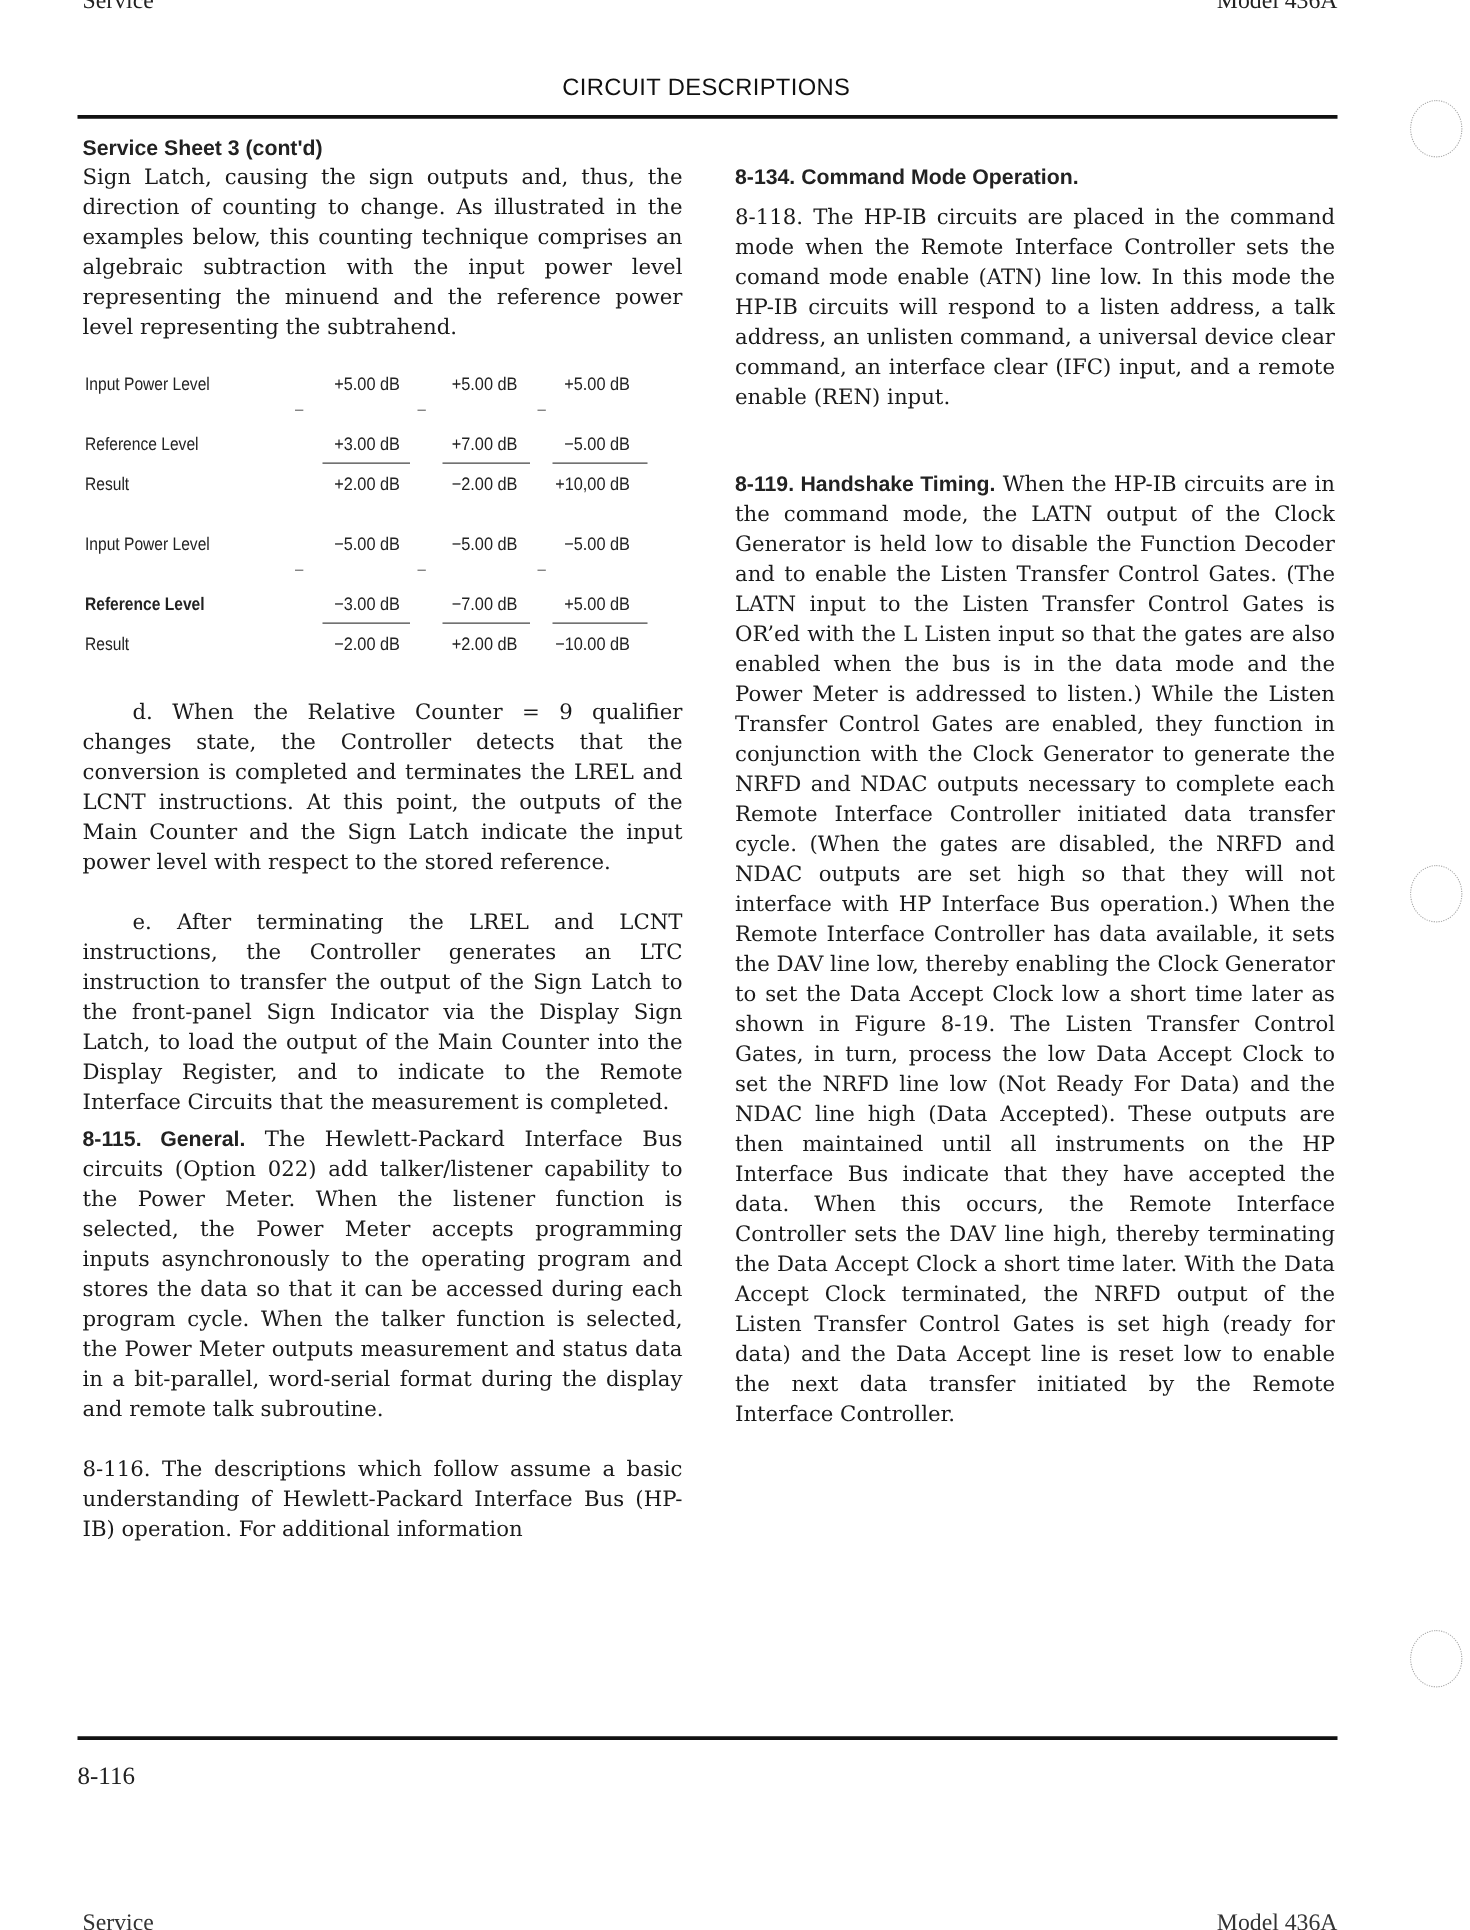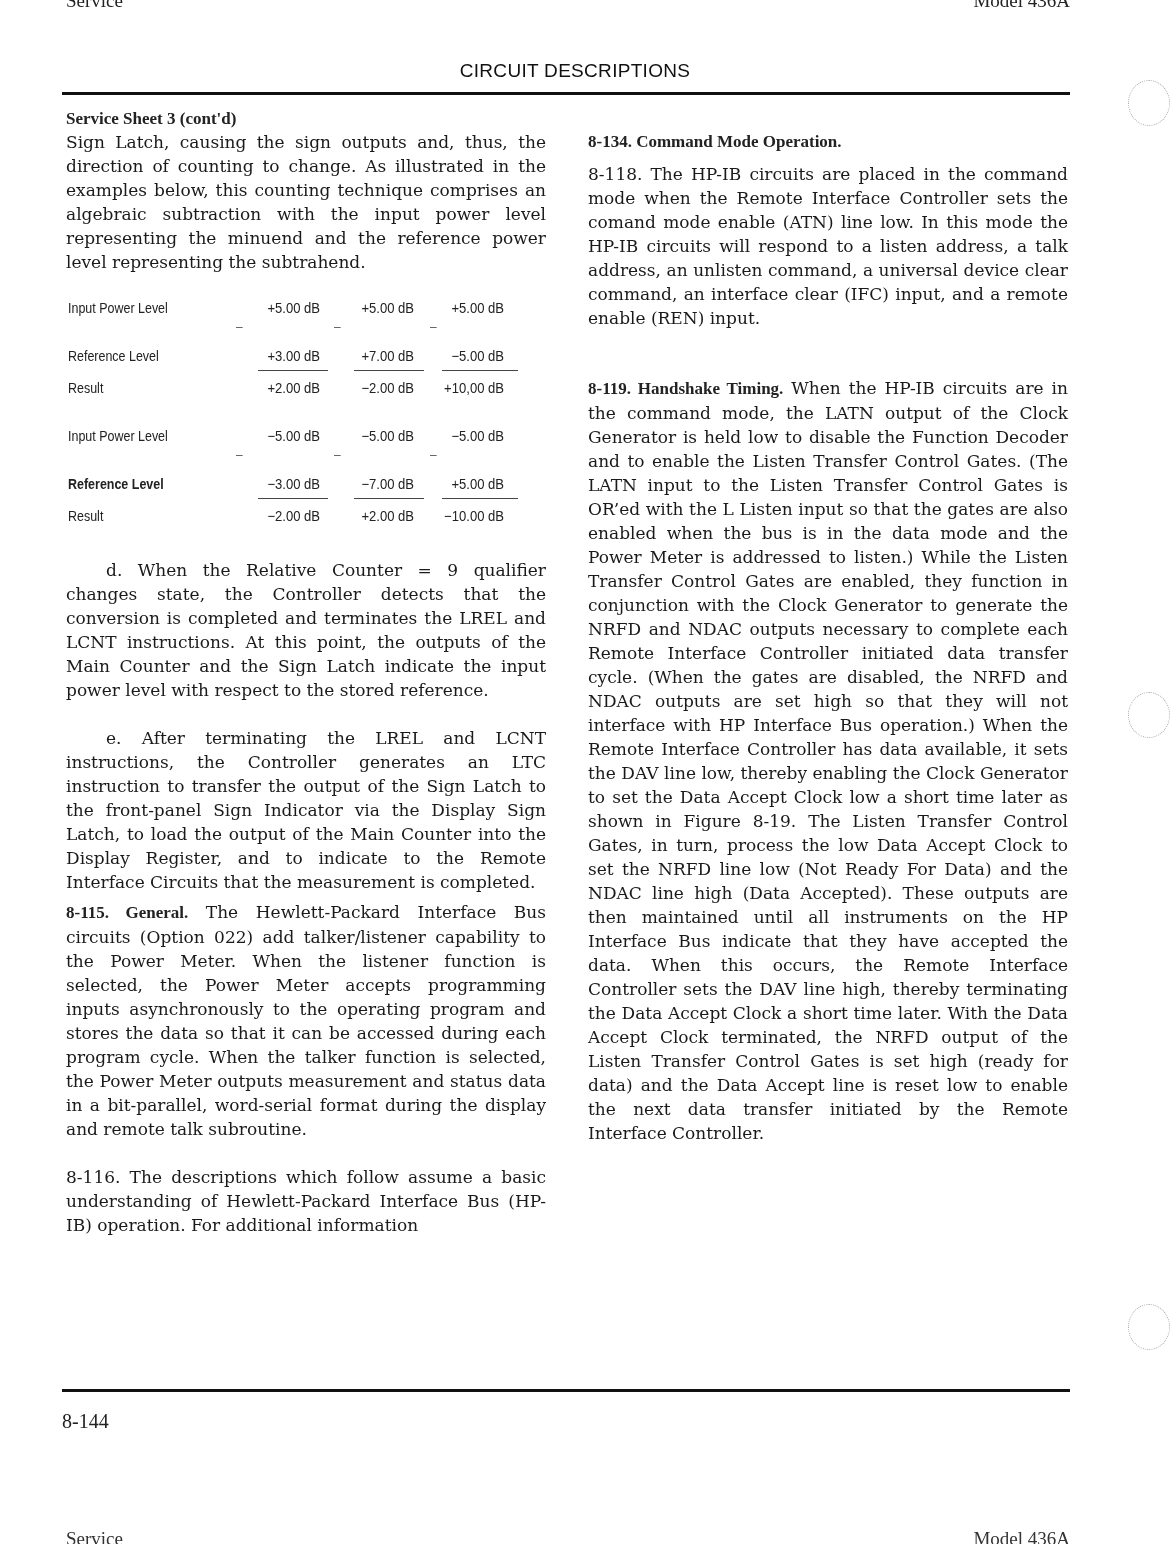--- a/index.html
+++ b/index.html
@@ -4,31 +4,31 @@
 <style>
   html, body { margin: 0; padding: 0; background: #ffffff; }
   body {
     width: 1176px; height: 1544px; position: relative; overflow: hidden;
     font-family: "DejaVu Serif", "Liberation Serif", serif; color: #1a1a1a;
   }
   .hdr-top { position: absolute; top: -10px; font-family: "Liberation Serif", serif; font-size: 19px; color: #222; }
   .hdr-left { left: 66px; }
   .hdr-right { right: 106px; }
   .title {
-    position: absolute; top: 60px; left: 10px; width: 1130px; text-align: center;
+    position: absolute; top: 60px; left: 0; width: 1130px; text-align: center;
     font-family: "Liberation Sans", sans-serif; font-size: 19px; letter-spacing: 0.3px; color: #111;
   }
   .rule { position: absolute; left: 62px; width: 1008px; height: 3px; background: #111; }
   .rule-top { top: 92px; }
   .rule-bottom { top: 1389px; }
   .col { position: absolute; top: 108px; width: 480px; }
   .col-left { left: 66px; }
   .col-right { left: 588px; }
   .sans-head {
-    font-family: Liberation Serif, serif; font-weight: bold; font-size: 17px; color: #222;
+    font-family: Liberation Sans, sans-serif; font-weight: bold; font-size: 17px; color: #222;
   }
   p { margin: 0; font-size: 17px; line-height: 24px; text-align: justify; text-align-last: left; }
   .indent { text-indent: 40px; }
   .sheet-title { margin: 0 0 0 0; line-height: 22px; }
   
   .calc { font-family: Liberation Sans, sans-serif; font-size: 14.5px; color: #222; margin-top: 26px; }
   .calc-row { position: relative; height: 24px; }
   .calc-label { position: absolute; left: 2px; top: 0; transform: scaleX(0.86); transform-origin: left; }
   .calc-val { position: absolute; top: 0; width: 78px; text-align: right; transform: scaleX(0.9); transform-origin: right; }
   .v1 { left: 176px; } .v2 { left: 270px; } .v3 { left: 360px; }
@@ -124,15 +124,15 @@
   <p style="margin-top:24px;">8-116. The descriptions which follow assume a basic understanding of Hewlett-Packard Interface Bus (HP-IB) operation. For additional information</p>
 </div>
 
 <div class="col col-right">
   <div class="sans-head" style="margin-top:22px; line-height:24px;">8-134. Command Mode Operation.</div>
   <p style="margin-top:8px;">8-118. The HP-IB circuits are placed in the command mode when the Remote Interface Controller sets the comand mode enable (ATN) line low. In this mode the HP-IB circuits will respond to a listen address, a talk address, an unlisten command, a universal device clear command, an interface clear (IFC) input, and a remote enable (REN) input.</p>
   <p style="margin-top:46px;"><span class="sans-head">8-119. Handshake Timing.</span><span> When the HP-IB circuits are in the command mode, the LATN output of the Clock Generator is held low to disable the Function Decoder and to enable the Listen Transfer Control Gates. (The LATN input to the Listen Transfer Control Gates is OR’ed with the L Listen input so that the gates are also enabled when the bus is in the data mode and the Power Meter is addressed to listen.) While the Listen Transfer Control Gates are enabled, they function in conjunction with the Clock Generator to generate the NRFD and NDAC outputs necessary to complete each Remote Interface Controller initiated data transfer cycle. (When the gates are disabled, the NRFD and NDAC outputs are set high so that they will not interface with HP Interface Bus operation.) When the Remote Interface Controller has data available, it sets the DAV line low, thereby enabling the Clock Generator to set the Data Accept Clock low a short time later as shown in Figure 8-19. The Listen Transfer Control Gates, in turn, process the low Data Accept Clock to set the NRFD line low (Not Ready For Data) and the NDAC line high (Data Accepted). These outputs are then maintained until all instruments on the HP Interface Bus indicate that they have accepted the data. When this occurs, the Remote Interface Controller sets the DAV line high, thereby terminating the Data Accept Clock a short time later. With the Data Accept Clock terminated, the NRFD output of the Listen Transfer Control Gates is set high (ready for data) and the Data Accept line is reset low to enable the next data transfer initiated by the Remote Interface Controller.</span></p>
 </div>
 
 <div class="rule rule-bottom"></div>
-<div class="page-num">8-144</div>
+<div class="page-num">8-116</div>
 <div class="hdr-bot" style="left:66px;">Service</div>
 <div class="hdr-bot" style="right:106px;">Model 436A</div>
 
 </body></html>

